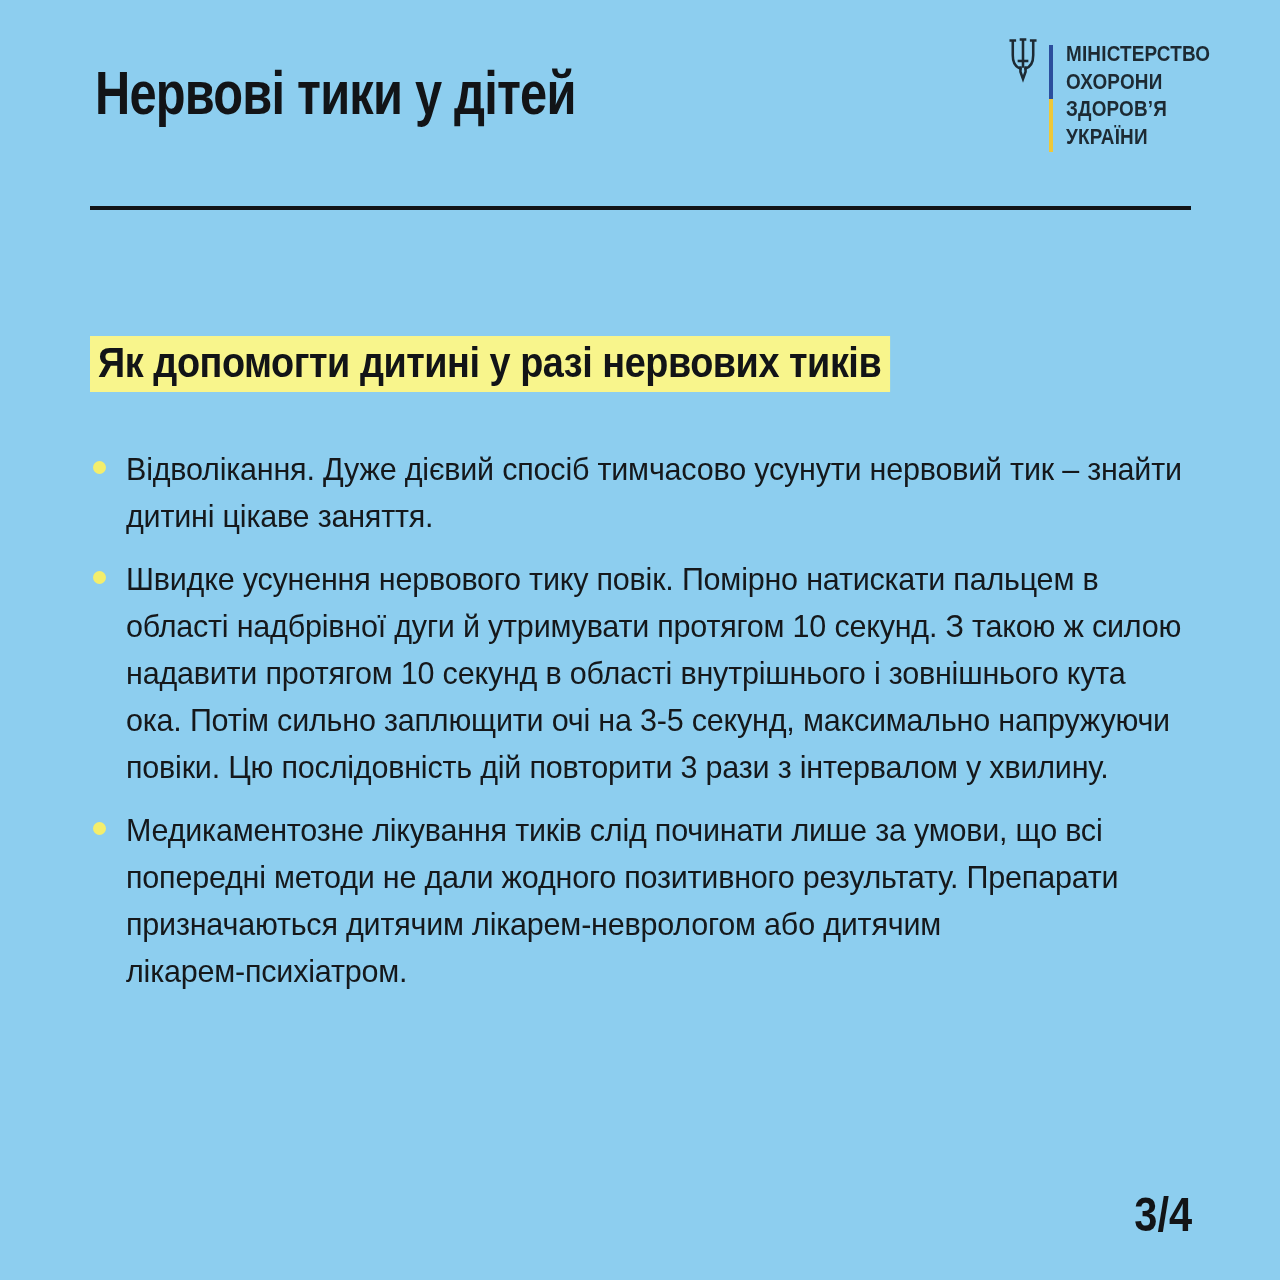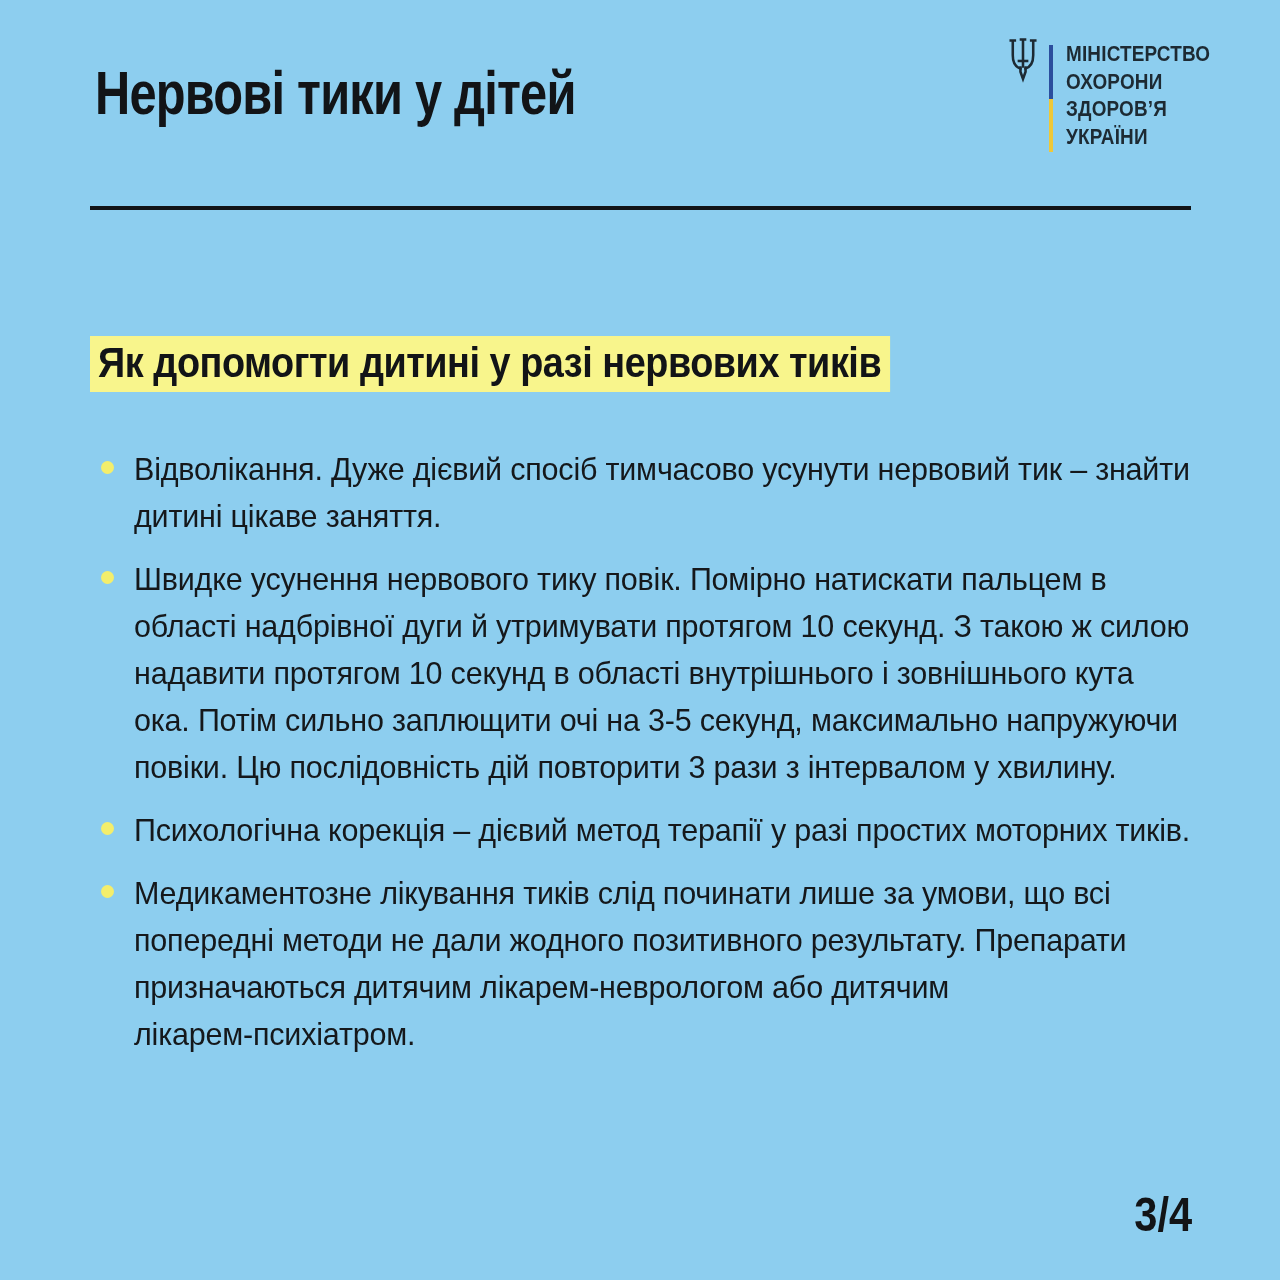--- a/index.html
+++ b/index.html
@@ -31,21 +31,21 @@
   }
 
   .heading {
     position:absolute; left:90px; top:336px;
     background:var(--highlight); color:var(--ink);
     font-size:42px; font-weight:bold; line-height:54px; letter-spacing:-0.5px;
     padding:0 10px 2px 9px; white-space:nowrap;
     transform:scaleX(0.90); transform-origin:left top;
   }
 
-  .bullets { position:absolute; left:101px; top:446px; width:1110px; list-style:none; }
+  .bullets { position:absolute; left:93px; top:446px; width:1110px; list-style:none; }
   .bullets li { display:flex; margin-bottom:16px; }
   .dot {
     flex:0 0 13px; width:13px; height:13px; border-radius:50%;
     background:var(--bullet-dot); margin-top:15px; margin-right:20px;
   }
   .btext {
     font-size:30.5px; line-height:47px; letter-spacing:-0.2px;
     color:#15181B; white-space:pre-line;
   }
 
@@ -95,24 +95,20 @@
     <li>
       <span class="dot"></span>
       <span class="btext">Швидке усунення нервового тику повік. Помірно натискати пальцем в
 області надбрівної дуги й утримувати протягом 10 секунд. З такою ж силою
 надавити протягом 10 секунд в області внутрішнього і зовнішнього кута
 ока. Потім сильно заплющити очі на 3-5 секунд, максимально напружуючи
 повіки. Цю послідовність дій повторити 3 рази з інтервалом у хвилину.</span>
     </li>
     <li>
       <span class="dot"></span>
-      <span class="btext">Психологічна корекція – дієвий метод терапії у разі простих моторних тиків.</span>
-    </li>
-    <li>
-      <span class="dot"></span>
       <span class="btext">Медикаментозне лікування тиків слід починати лише за умови, що всі
 попередні методи не дали жодного позитивного результату. Препарати
 призначаються дитячим лікарем-неврологом або дитячим
 лікарем-психіатром.</span>
     </li>
   </ul>
 
   <div class="pagenum">3/4</div>
 
 </div>

